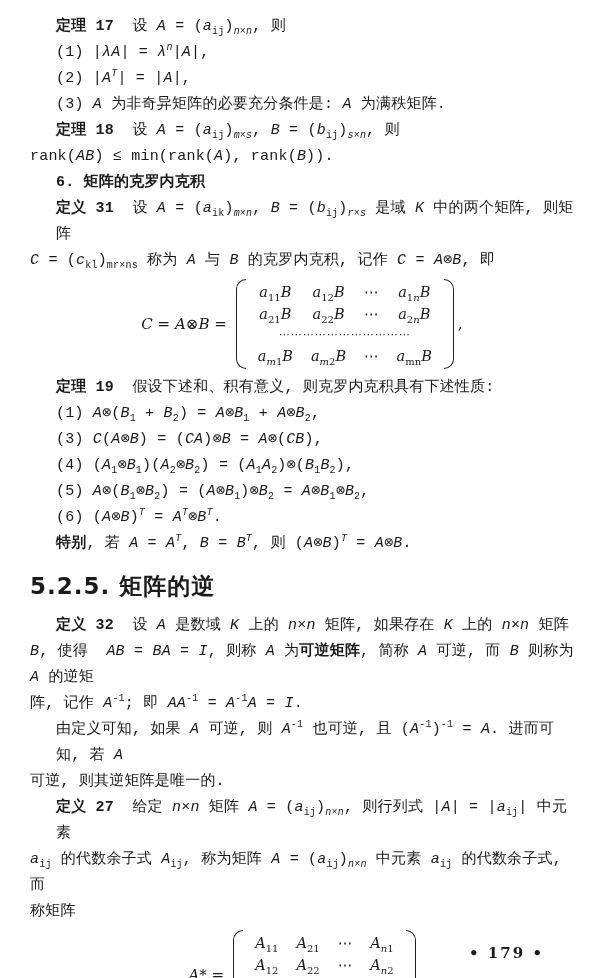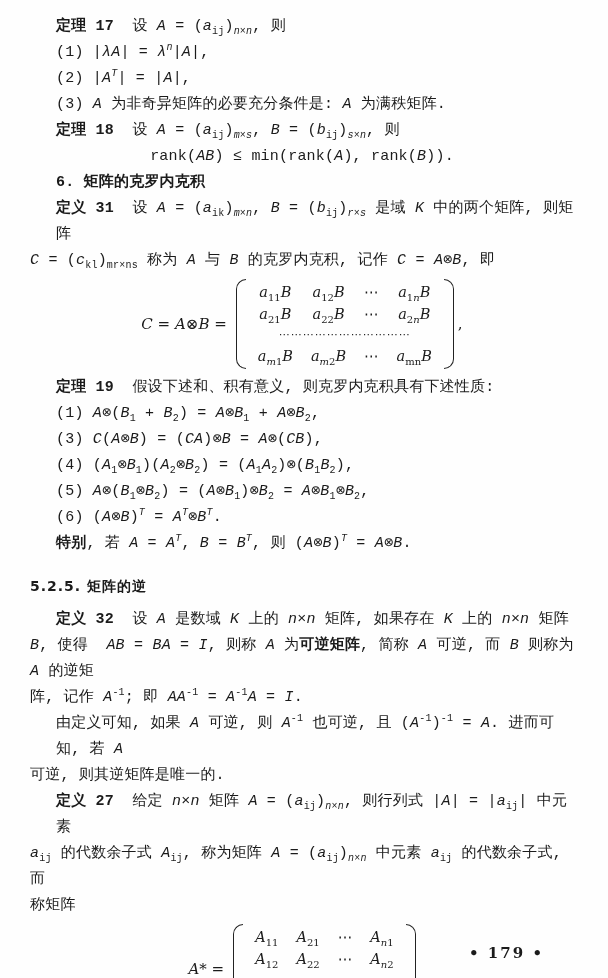--- a/index.html
+++ b/index.html
@@ -10,26 +10,26 @@
     background:#fefefe;
     padding:14px 34px 0 30px;
     font-family:"DejaVu Serif","Liberation Serif",serif;
     font-size:15px;
     color:#1b1b1b;
     overflow:hidden;
   }
   .doc p{margin:0;}
   p.ln{line-height:26px;white-space:pre-wrap;letter-spacing:0.2px;font-family:Liberation Mono, monospace;}
   p.in{padding-left:26px;}
-  p.center{text-align:center;padding-left:0;}
+  p.center{padding-left:0;}
   p.bold{font-weight:bold;}
   p.sec-heading{
     font-family:"DejaVu Sans","Liberation Sans",sans-serif;
-    font-size:14px;font-weight:bold;letter-spacing:1px;
-    margin:14px 0 6px 0;line-height:30px;white-space:pre-wrap;
+    font-size:23px;font-weight:bold;letter-spacing:1px;
+    margin:14px 0 12px 0;line-height:30px;white-space:pre-wrap;
   }
   i{font-style:italic;}
   b{font-weight:bold;}
   sub,sup{font-size:10px;line-height:0;}
   .math-row{
     display:flex;justify-content:center;align-items:center;
     margin:5px 0 6px 0;
   }
   .m-lead{margin-right:9px;white-space:pre;}
   .m-tail{margin-left:4px;}

